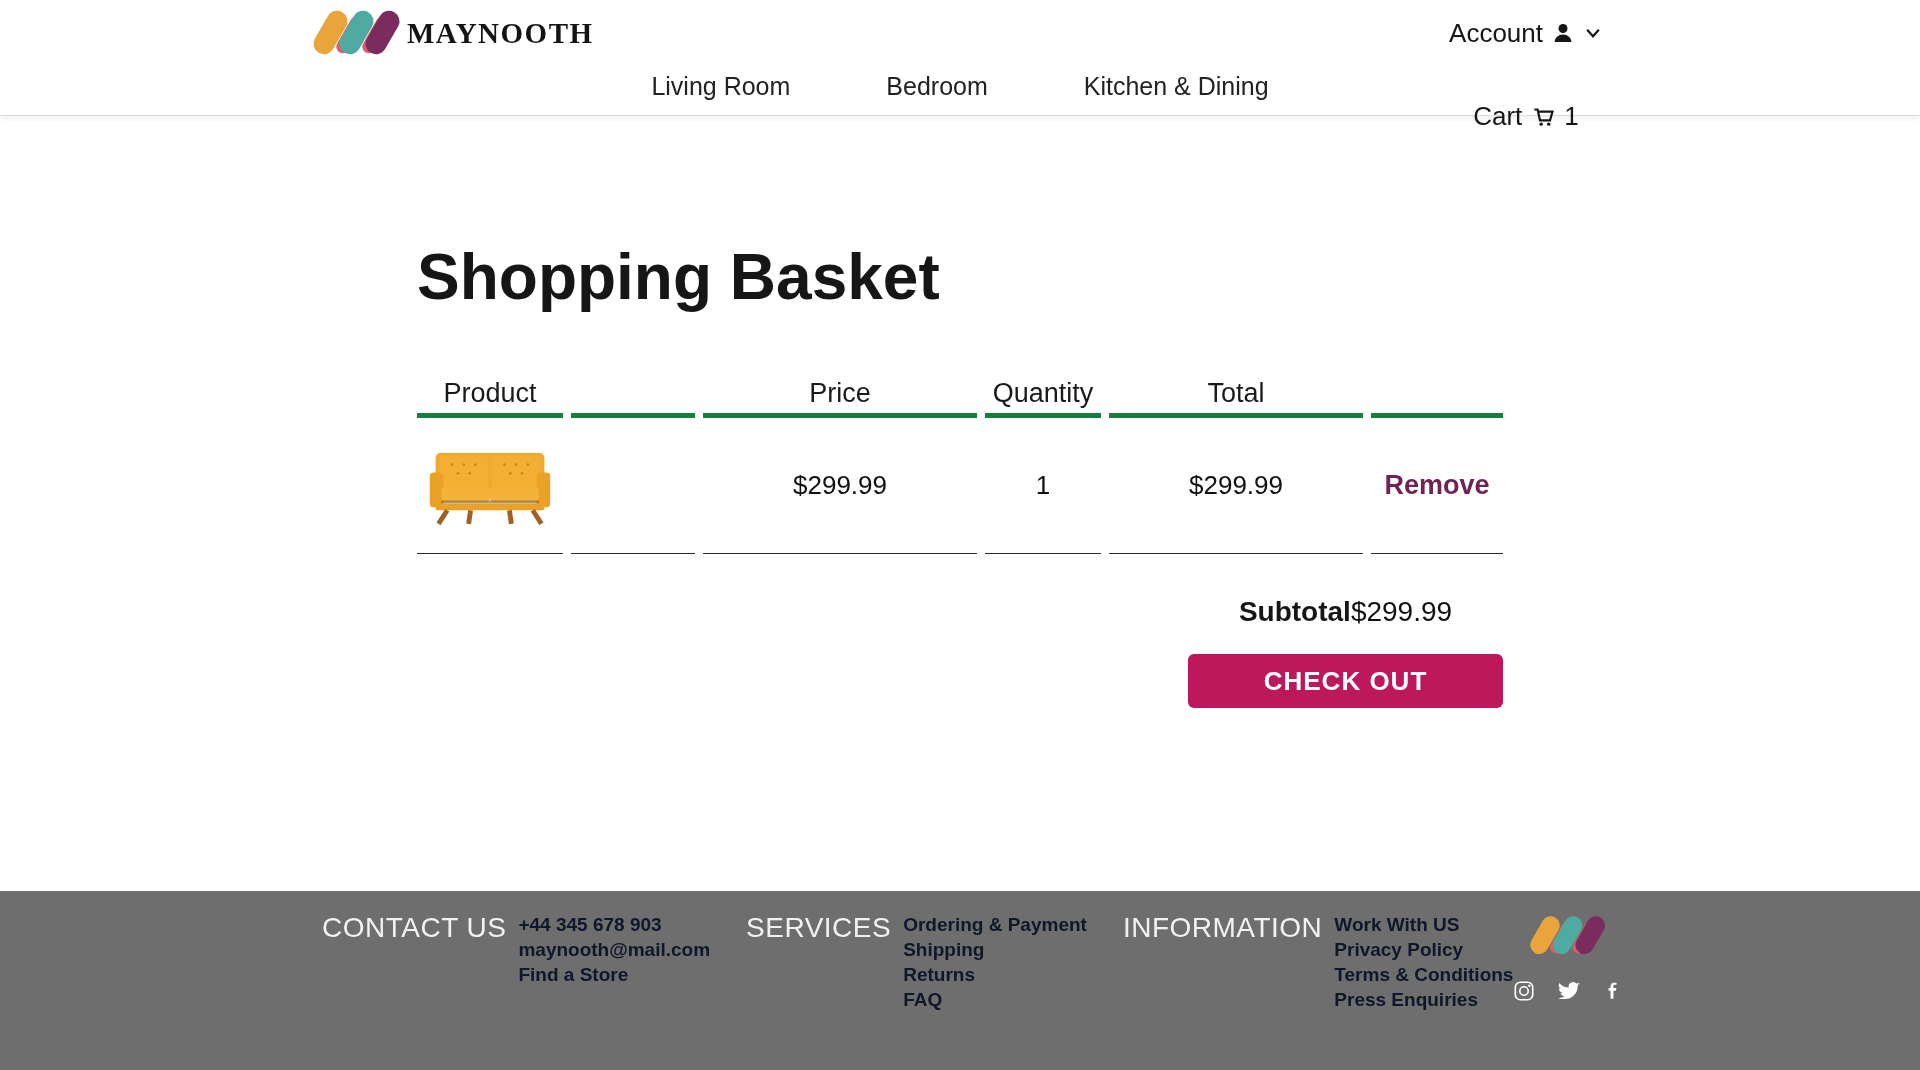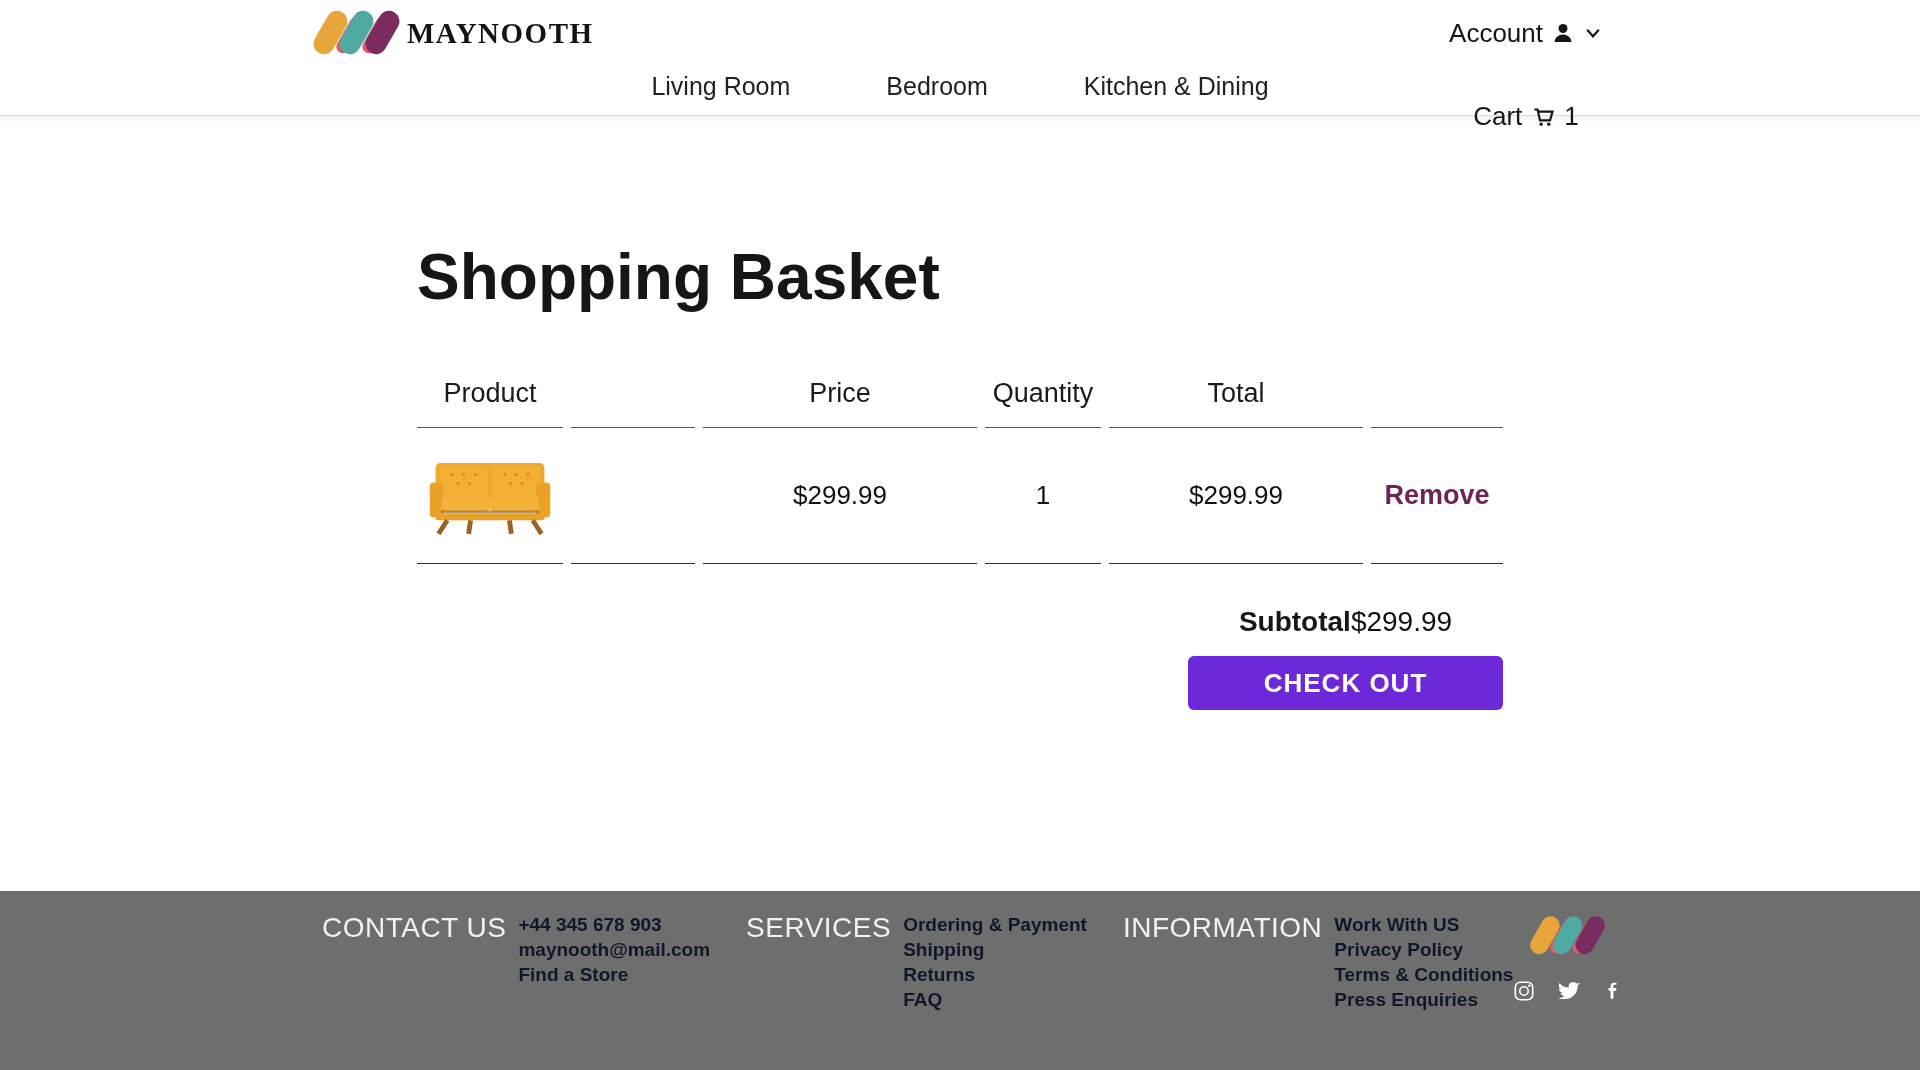--- a/index.html
+++ b/index.html
@@ -50,38 +50,38 @@
   .content { width:1086px; margin:0 auto; padding-top:124px; }
   .page-title { font-size:64px; font-weight:600; color:#161616; letter-spacing:0; margin-bottom:64px; }
 
   .basket-grid-row {
     display:grid;
     grid-template-columns:146px 124px 274px 116px 254px 132px;
     column-gap:8px;
   }
   .bh-cell {
     font-size:27px; color:#1a1a1a; text-align:center;
-    padding-bottom:18px; border-bottom:1px solid #15803d;
+    padding-bottom:4px; border-bottom:5px solid #15803d;
   }
   .item-row .cell {
     min-height:136px; border-bottom:1px solid #2b2b2b;
     display:flex; align-items:center; justify-content:center;
     font-size:26px; color:#111;
   }
   .product-img { width:136px; height:78px; }
   .remove-cell { justify-content:flex-start; }
   .remove-link { color:#6F2456; font-weight:700; font-size:27px; cursor:pointer; }
 
   .summary { width:315px; margin-left:auto; margin-top:42px; }
   .summary-row { display:flex; justify-content:center; align-items:baseline; }
   .summary-label { font-size:28px; font-weight:600; color:#161616; }
   .summary-value { font-size:28px; color:#111; }
   .checkout-btn {
-    margin-top:18px; width:315px; height:54px; border:none; border-radius:6px;
-    background:#6d28d9; color:#ffffff; font-family:"Liberation Sans", sans-serif;
+    margin-top:26px; width:315px; height:54px; border:none; border-radius:6px;
+    background:#be185d; color:#ffffff; font-family:"Liberation Sans", sans-serif;
     font-size:26px; font-weight:700; letter-spacing:1px; cursor:pointer;
     display:flex; align-items:center; justify-content:center;
   }
 
   
   footer {
     background:#6e6e6e; height:179px; flex:0 0 auto;
     display:flex; align-items:flex-start;
     padding:22px 320px 0 322px; color:#fff;
   }

